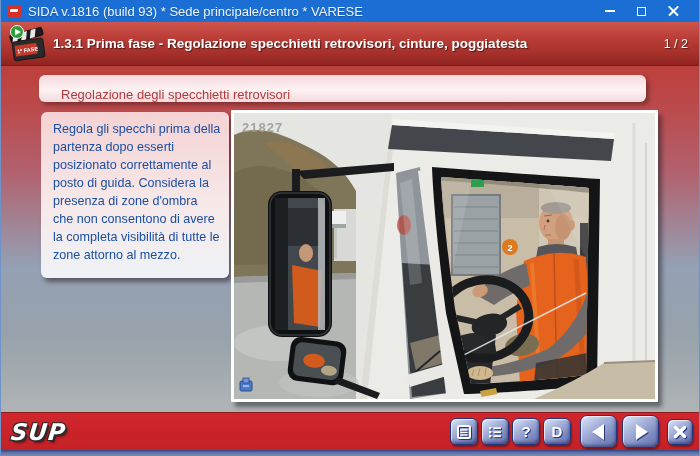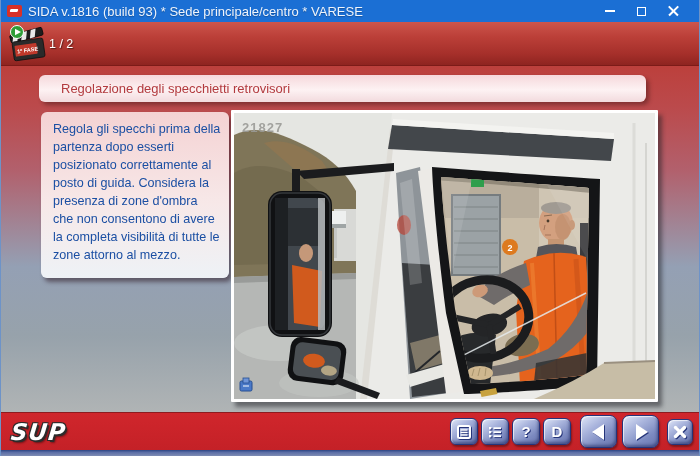--- a/index.html
+++ b/index.html
@@ -31,21 +31,21 @@
                   text-shadow:1px 1px 1px rgba(0,0,0,.55); flex:1 1 auto; white-space:nowrap; }
   .lesson-page { color:#fff; font-size:12.5px; font-weight:normal; margin-right:11px;
                  text-shadow:1px 1px 1px rgba(0,0,0,.5); }
 
   
   .main { position:absolute; left:0; top:66px; width:100%; height:346px;
           background:linear-gradient(180deg,#bc403c 0%, #bb4a4c 12%, #b2606c 30%, #94a0b4 58%, #97a2ab 78%, #b0b4b5 100%); }
   .subheader { position:absolute; left:38px; top:9px; width:607px; height:27px;
                background:linear-gradient(180deg,#f6d8db 0%, #fdf2f3 55%, #f2dadd 100%);
                border-radius:6px; box-shadow:3px 3px 4px rgba(60,20,20,.45);
-               display:flex; align-items:center; padding-left:22px;
+               display:flex; align-items:flex-end; padding-left:22px;
                color:#b23a3e; font-size:13px; }
   .text-panel { position:absolute; left:40px; top:46px; width:188px; height:166px;
                 background:linear-gradient(180deg,#f4d2d3 0%, #f7e8e8 55%, #eef2f6 100%);
                 border-radius:6px; box-shadow:3px 4px 4px rgba(50,30,40,.55);
                 padding:8px 8px 8px 12px; color:#1b4fa3; font-size:12.6px; line-height:18px; }
   .photo-frame { position:absolute; left:230px; top:44px; width:427px; height:292px;
                  background:#fff; border:3px solid #fff; border-radius:1px;
                  box-shadow:4px 5px 4px rgba(30,30,35,.5); }
   .photo-frame svg { display:block; }
 
@@ -96,20 +96,21 @@
           <path d="M18,10 l5,0 l-3,8 l-5,0 Z" fill="#e8e8e8"></path>
           <path d="M27,10 l5,0 l-3,8 l-5,0 Z" fill="#e8e8e8"></path>
         </g>
         <rect x="6" y="17" width="31" height="19" rx="2" fill="#2a2a2a" stroke="#101010" stroke-width=".8"></rect>
         <rect x="8" y="21" width="22" height="11" rx="1" fill="#c0392b"></rect>
         <text x="10" y="29" font-size="5.5" font-weight="bold" fill="#ffffff" font-family="Liberation Sans, sans-serif">1ª FASE</text>
       </g>
       <circle cx="10" cy="9" r="6.5" fill="#2e9e38" stroke="#ffffff" stroke-width="1"></circle>
       <path d="M8,5.8 L14,9 L8,12.2 Z" fill="#ffffff"></path>
     </svg>
+    <div class="lesson-title">1.3.1 Prima fase - Regolazione specchietti retrovisori, cinture, poggiatesta</div>
     <div class="lesson-page">1 / 2</div>
   </div>
 
   <div class="main">
 
     <div class="subheader">
       <span>Regolazione degli specchietti retrovisori</span>
     </div>
 
     <div class="text-panel">

